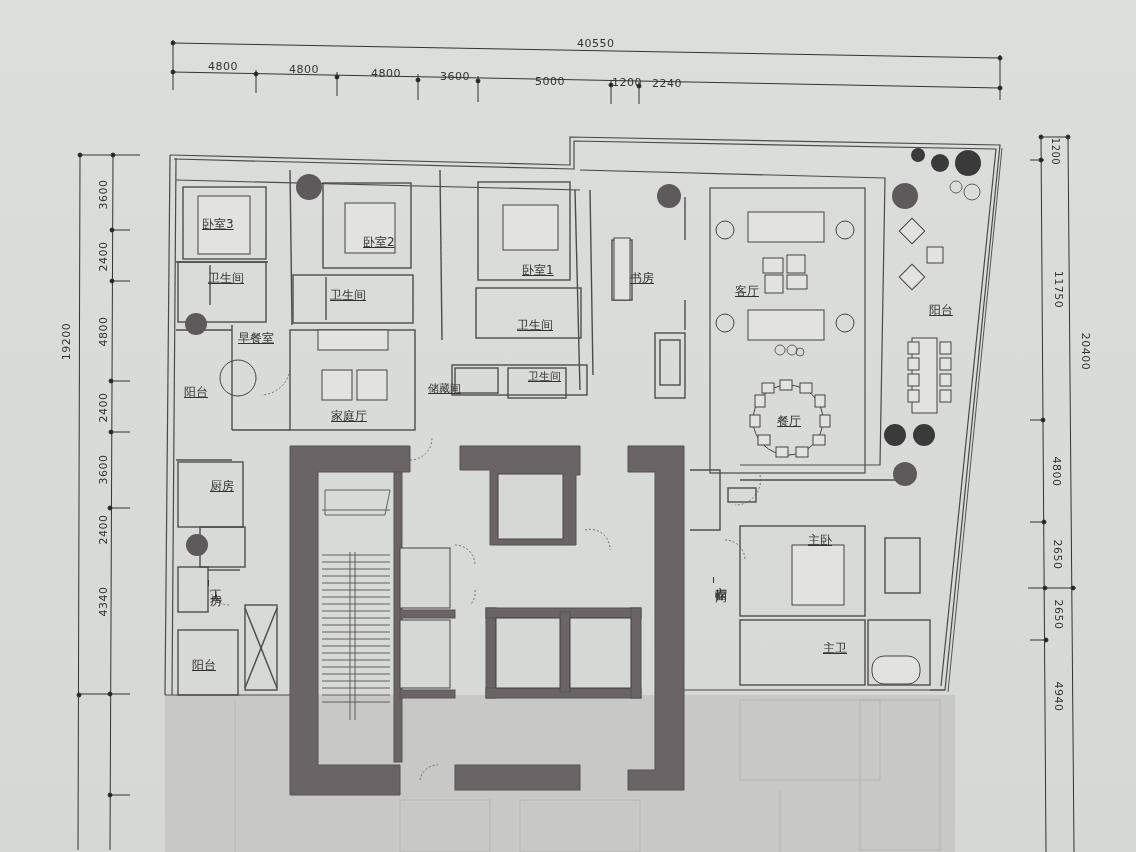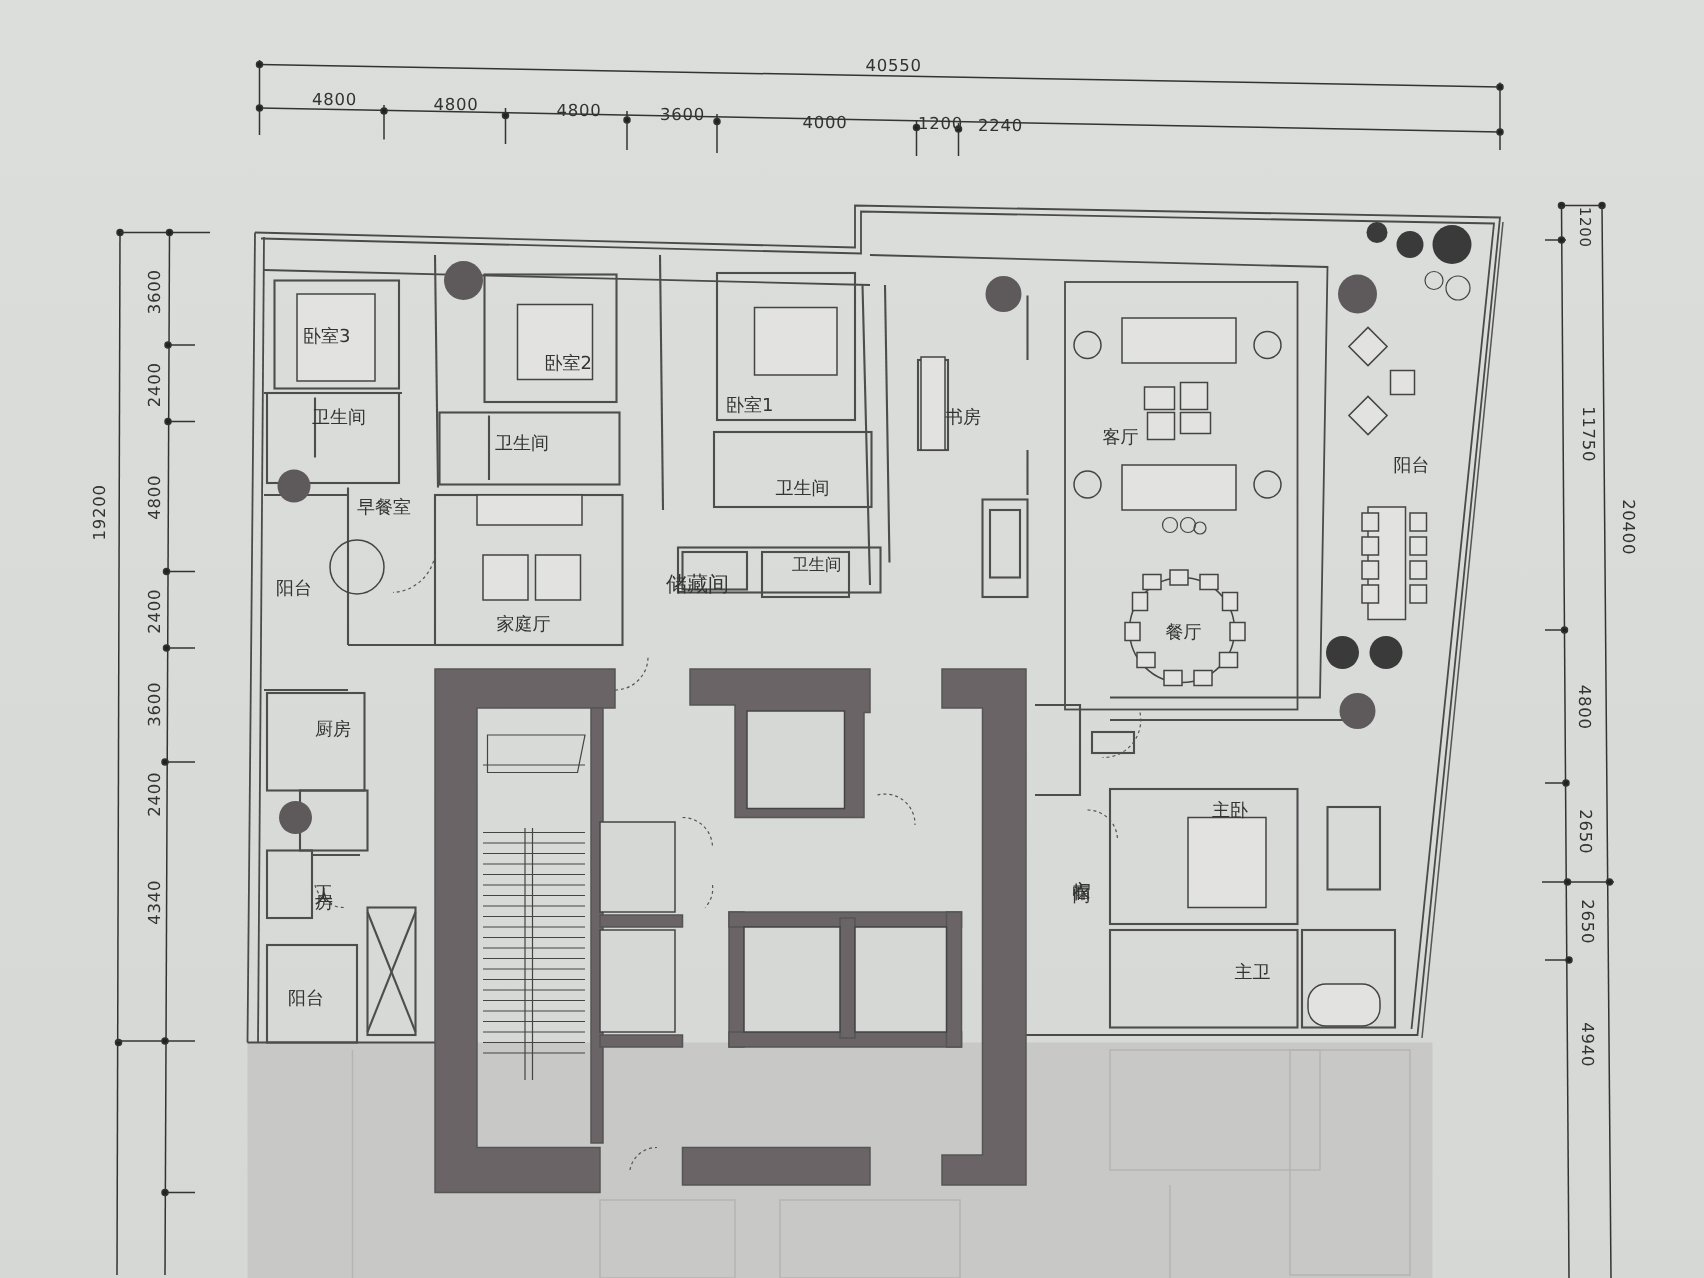--- a/index.html
+++ b/index.html
@@ -7,21 +7,21 @@
     width:1136px; height:852px; overflow:hidden;
     background:#d9dbd8;
     font-family:"DejaVu Sans", sans-serif;
     position:relative;
   }
   .sheet { position:absolute; left:0; top:0; width:1136px; height:852px; background:linear-gradient(180deg,#dcdedb 0%,#d6d8d5 100%); }
   .abs { position:absolute; }
   .dim-text { position:absolute; font-size:11px; color:#333; letter-spacing:0.5px; }
   .vtext { transform:rotate(-90deg); transform-origin:center center; white-space:nowrap; }
   .vtext-r { transform:rotate(90deg); transform-origin:center center; white-space:nowrap; }
-  .room { position:absolute; font-size:12px; color:#333; white-space:nowrap; }
+  .room { position:absolute; font-size:12px; color:#333; white-space:nowrap;text-decoration:underline; }
   .room.v { writing-mode:vertical-rl; letter-spacing:2px; }
 </style>
 </head>
 <body>
 
 <div class="sheet">
 
   <svg class="abs" style="left:0;top:0" width="1136" height="852">
     <g stroke="#333" stroke-width="1" fill="#222">
 
@@ -86,21 +86,21 @@
       <line x1="1030" y1="640" x2="1046" y2="640"></line>
         <circle cx="1046" cy="640" r="2"></circle>
     </g>
   </svg>
 
   <div class="dim-text" style="left:577px;top:37px">40550</div>
   <div class="dim-text" style="left:208px;top:60px">4800</div>
   <div class="dim-text" style="left:289px;top:63px">4800</div>
   <div class="dim-text" style="left:371px;top:67px">4800</div>
   <div class="dim-text" style="left:440px;top:70px">3600</div>
-  <div class="dim-text" style="left:535px;top:75px">4000</div>
+  <div class="dim-text" style="left:535px;top:75px">5000</div>
   <div class="dim-text" style="left:612px;top:76px">1200</div>
   <div class="dim-text" style="left:652px;top:77px">2240</div>
 
   <div class="dim-text vtext" style="left:48px;top:335px">19200</div>
   <div class="dim-text vtext" style="left:88px;top:188px">3600</div>
   <div class="dim-text vtext" style="left:88px;top:250px">2400</div>
   <div class="dim-text vtext" style="left:88px;top:325px">4800</div>
   <div class="dim-text vtext" style="left:88px;top:401px">2400</div>
   <div class="dim-text vtext" style="left:88px;top:463px">3600</div>
   <div class="dim-text vtext" style="left:88px;top:523px">2400</div>
@@ -345,26 +345,26 @@
       <circle cx="800" cy="352" r="4"></circle>
     </g>
 
     <g stroke="#555" stroke-width="1">
       <line x1="1002" y1="148" x2="948" y2="692"></line>
     </g>
   </svg>
 
   <div class="room" style="left:202px;top:216px">卧室3</div>
   <div class="room" style="left:363px;top:234px">卧室2</div>
-  <div class="room" style="left:484px;top:262px">卧室1</div>
+  <div class="room" style="left:522px;top:262px">卧室1</div>
   <div class="room" style="left:208px;top:270px">卫生间</div>
   <div class="room" style="left:330px;top:287px">卫生间</div>
   <div class="room" style="left:517px;top:317px">卫生间</div>
   <div class="room" style="left:528px;top:369px;font-size:11px">卫生间</div>
-  <div class="room" style="left:444px;top:381px;font-size:14px">储藏间</div>
+  <div class="room" style="left:428px;top:381px;font-size:11px">储藏间</div>
   <div class="room" style="left:238px;top:330px">早餐室</div>
   <div class="room" style="left:184px;top:384px">阳台</div>
   <div class="room" style="left:331px;top:408px">家庭厅</div>
   <div class="room" style="left:630px;top:270px">书房</div>
   <div class="room" style="left:735px;top:283px">客厅</div>
   <div class="room" style="left:777px;top:413px">餐厅</div>
   <div class="room" style="left:929px;top:302px">阳台</div>
   <div class="room" style="left:210px;top:478px">厨房</div>
   <div class="room v" style="left:207px;top:580px">工人房</div>
   <div class="room" style="left:192px;top:657px">阳台</div>

